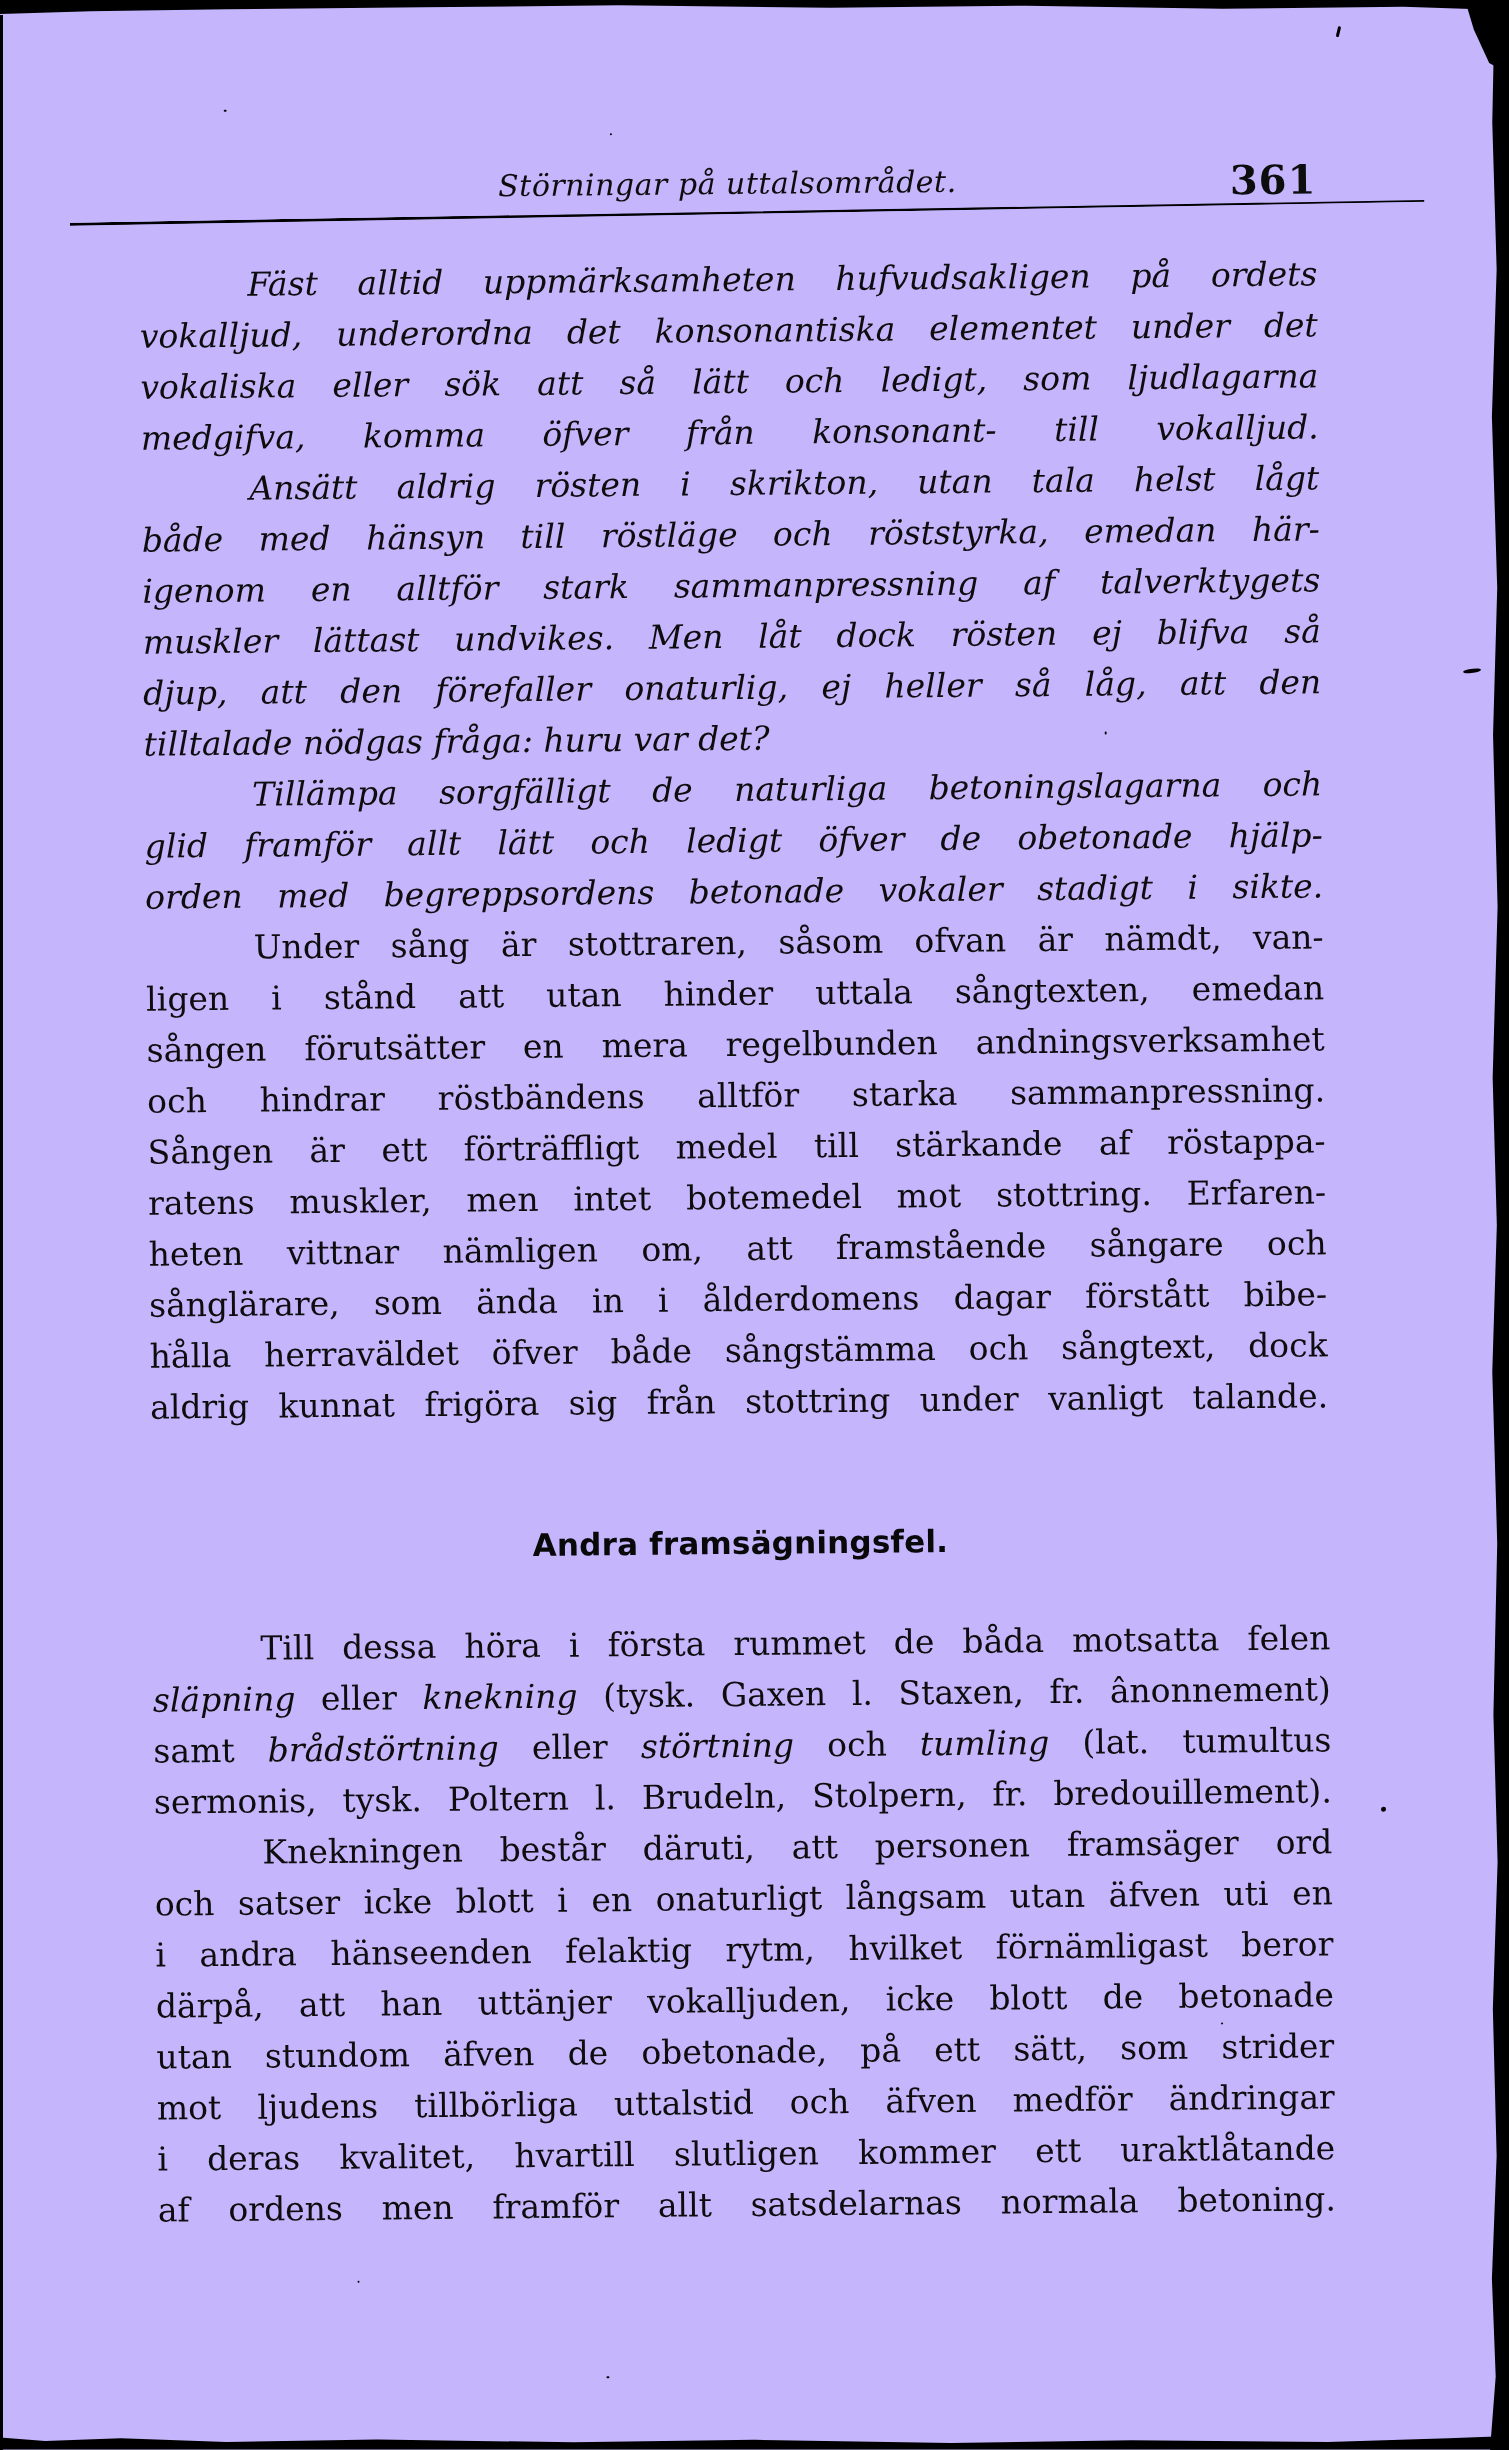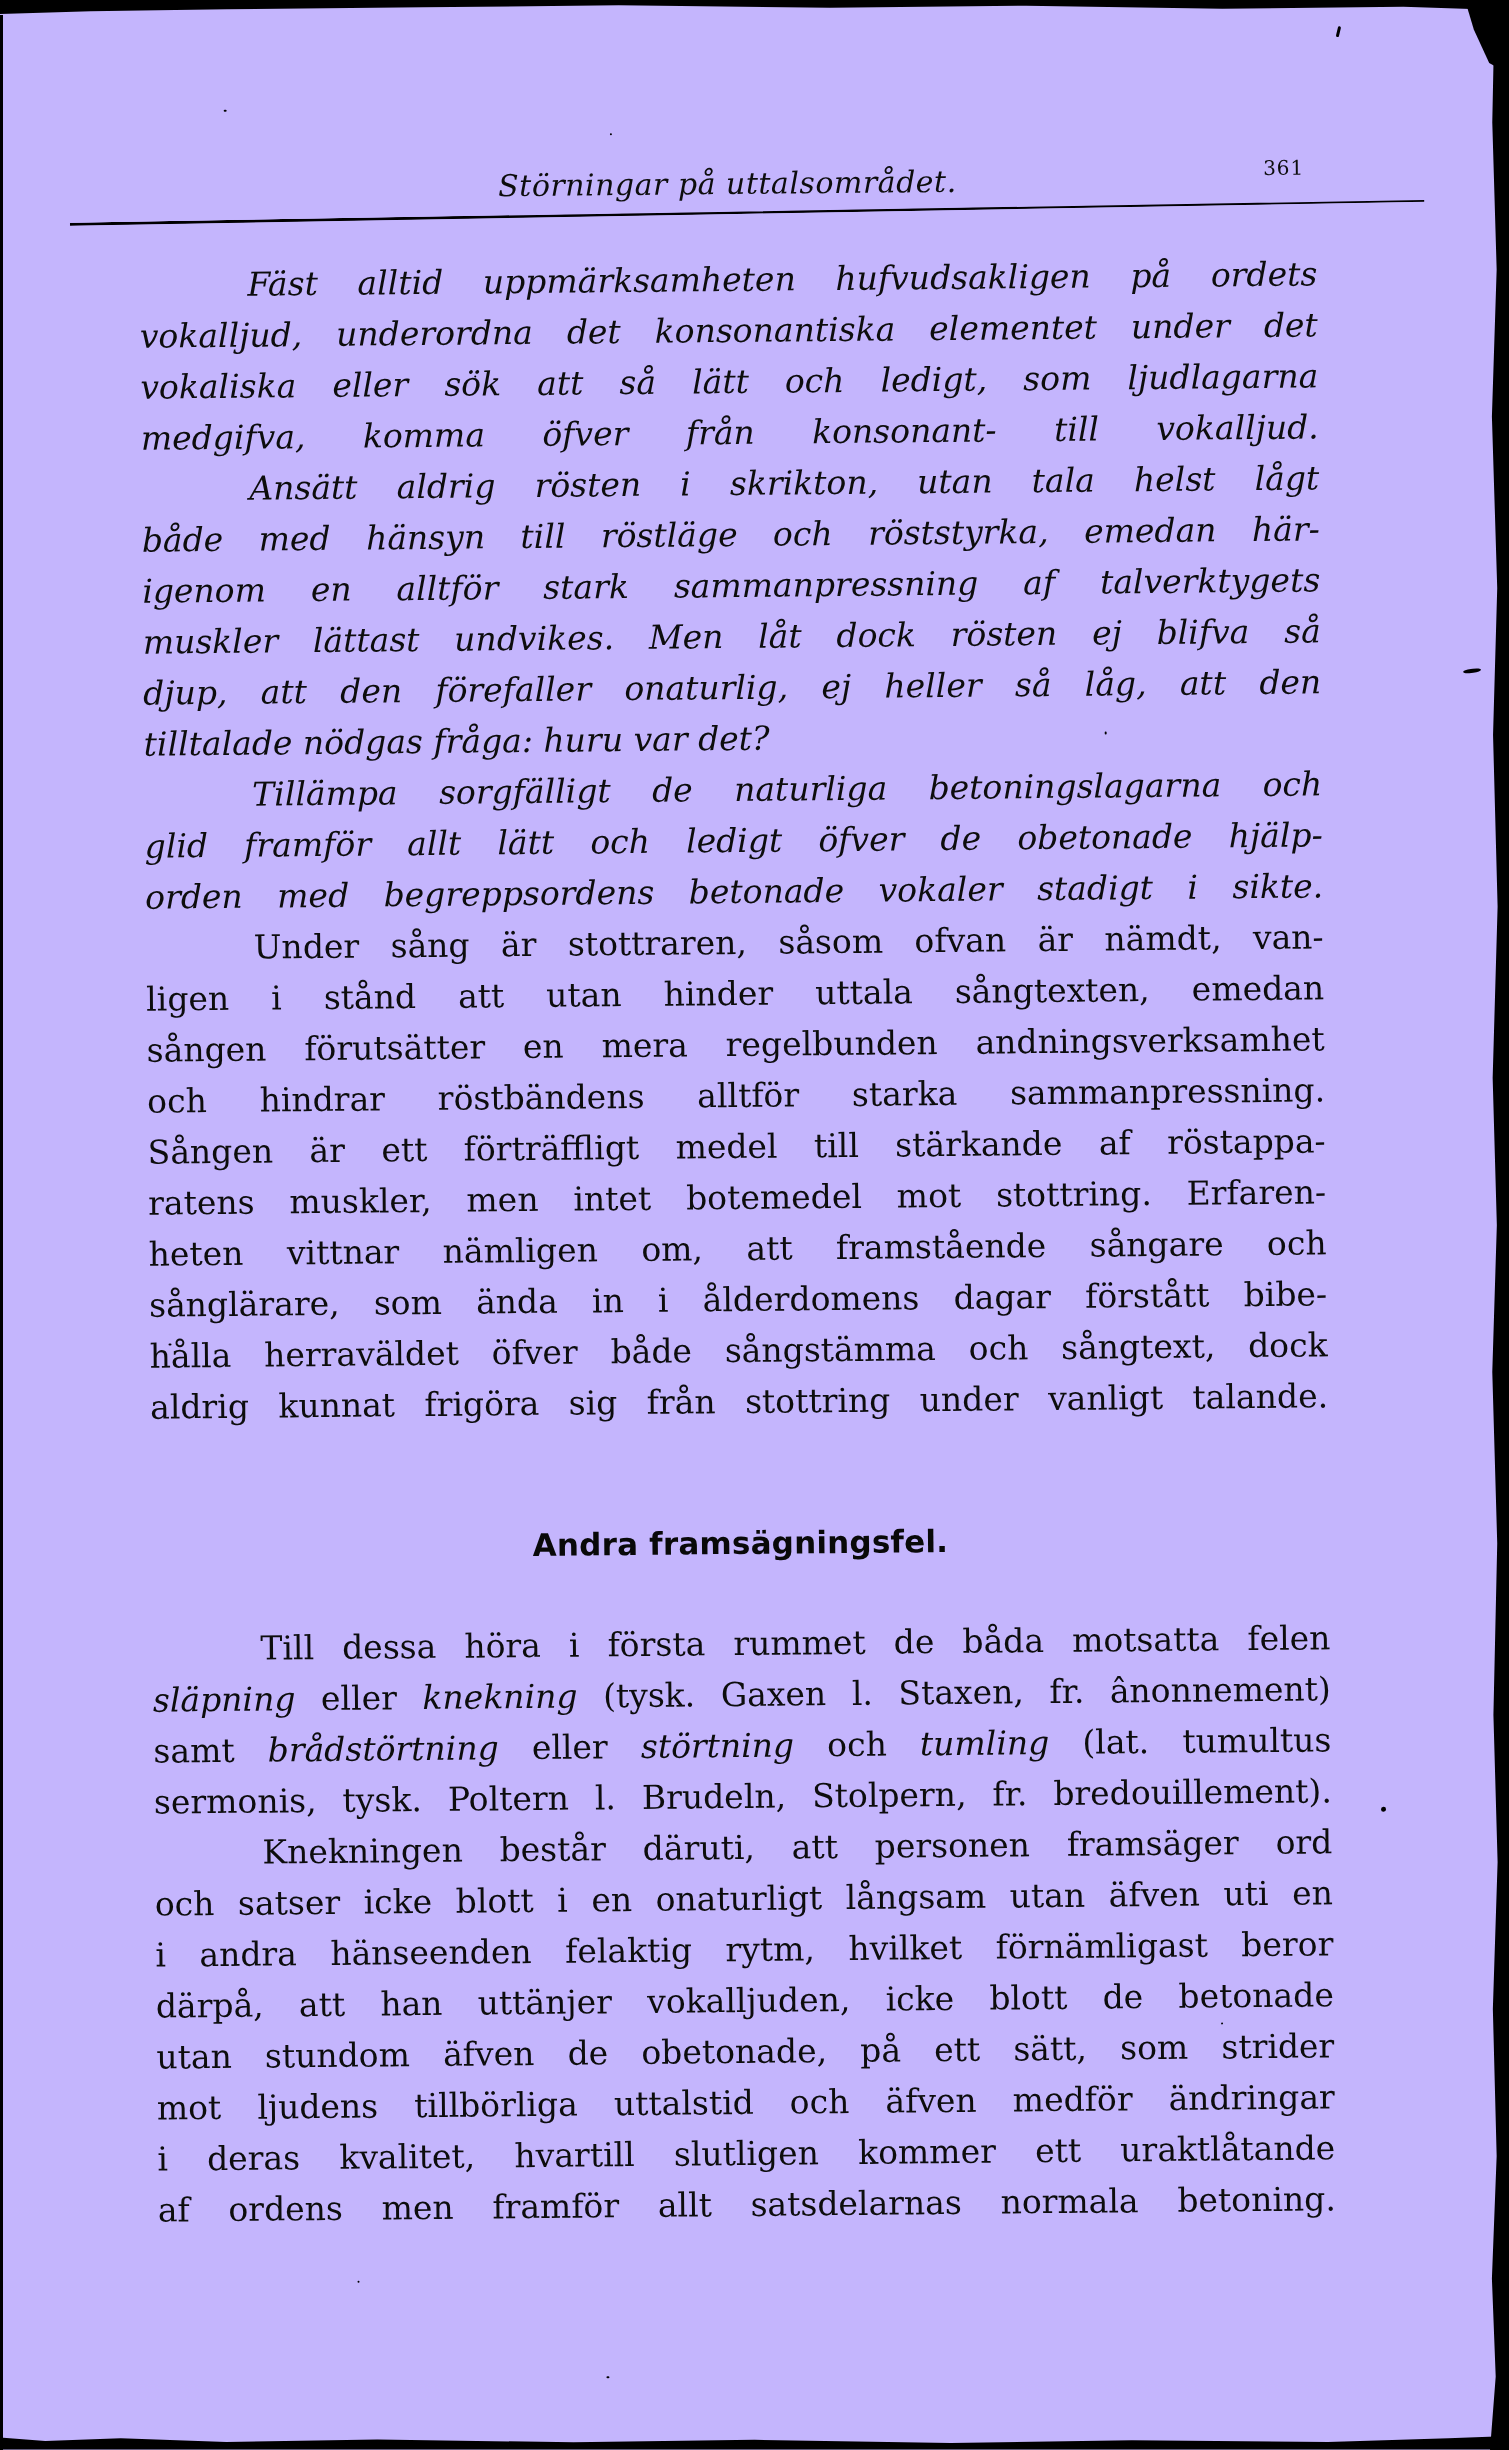--- a/index.html
+++ b/index.html
@@ -28,21 +28,21 @@
   }
   .edge-corner-tr{
     left:1465px;top:0;width:44px;height:74px;
     clip-path:polygon(100% 0,100% 100%,55% 85%,20% 40%,0 0);
   }
   
   .sheet{position:absolute;inset:0;transform:rotate(-0.55deg);transform-origin:736px 1080px;}
   
   .running-header{position:absolute;left:147px;top:166px;width:1178px;text-align:center;}
   .running-title{font-style:italic;font-size:30px;letter-spacing:0.5px;}
-  .page-number{position:absolute;right:12px;top:-4.9px;font-size:20px;font-style:normal;letter-spacing:1px;}
+  .page-number{position:absolute;right:0;top:-4.9px;font-size:40px;font-style:normal;letter-spacing:1px;font-weight:bold;}
   .header-rule{
     position:absolute;left:78px;top:211px;width:1355px;height:3.4px;background:#000;
     transform:rotate(-0.45deg);
     clip-path:polygon(0 0,55% 18%,100% 30%,100% 78%,45% 92%,0 100%);
   }
   
   .text-block{
     position:absolute;left:147px;top:254px;width:1178px;
     font-size:33px;line-height:51px;
   }

